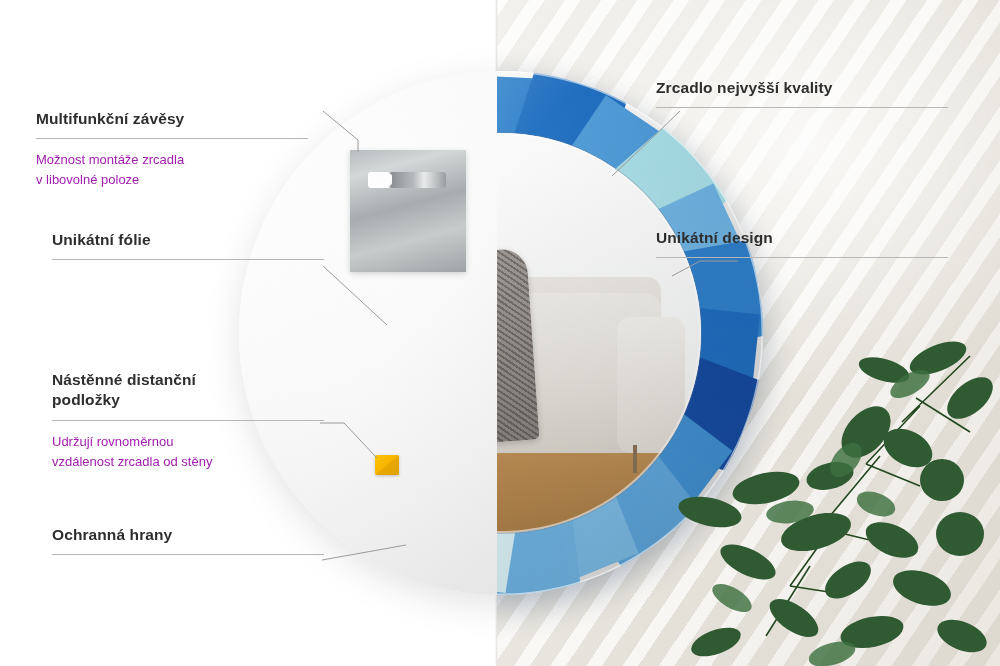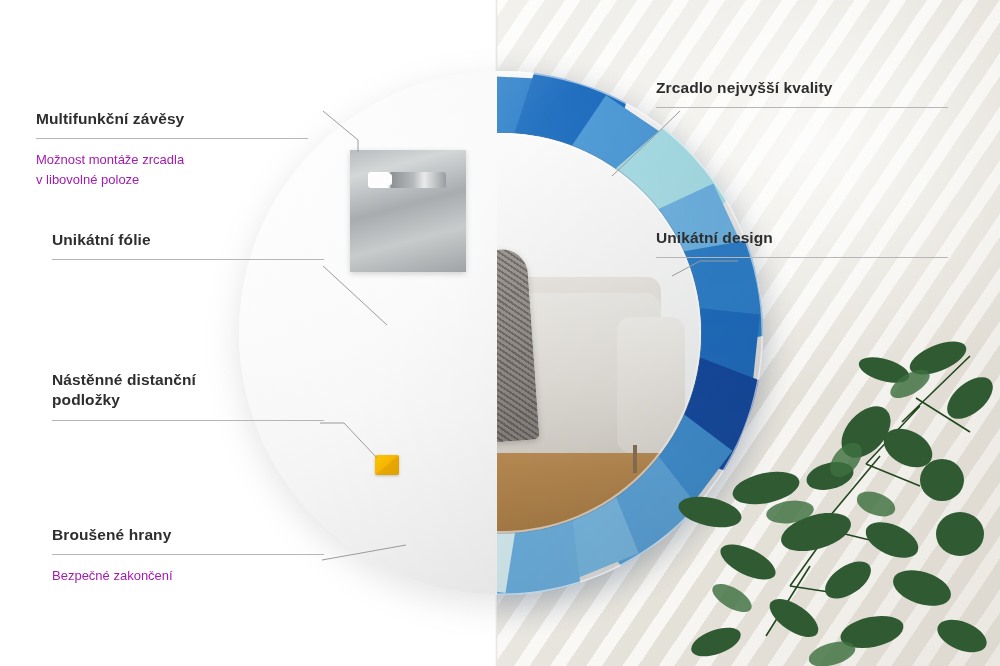--- a/index.html
+++ b/index.html
@@ -296,26 +296,26 @@
   </div>
 
   <div class="label left" style="left:52px; top:230px; width:272px;">
     <h3>Unikátní fólie</h3>
     <div class="rule"></div>
   </div>
 
   <div class="label left" style="left:52px; top:370px; width:272px;">
     <h3>Nástěnné distanční<br>podložky</h3>
     <div class="rule"></div>
+    <p>Udržují rovnoměrnou<br>vzdálenost zrcadla od stěny</p>
   </div>
 
   <div class="label left" style="left:52px; top:525px; width:272px;">
-    <h3>Broušené hrany</h3>
-    <div class="rule"></div>
-    <p>Bezpečné zakončení</p>
+    <h3>Ochranná hrany</h3>
+    <div class="rule"></div>
   </div>
 
   <div class="label right" style="right:52px; top:78px; width:292px;">
     <h3>Zrcadlo nejvyšší kvality</h3>
     <div class="rule"></div>
   </div>
 
   <div class="label right" style="right:52px; top:228px; width:292px;">
     <h3>Unikátní design</h3>
     <div class="rule"></div>

